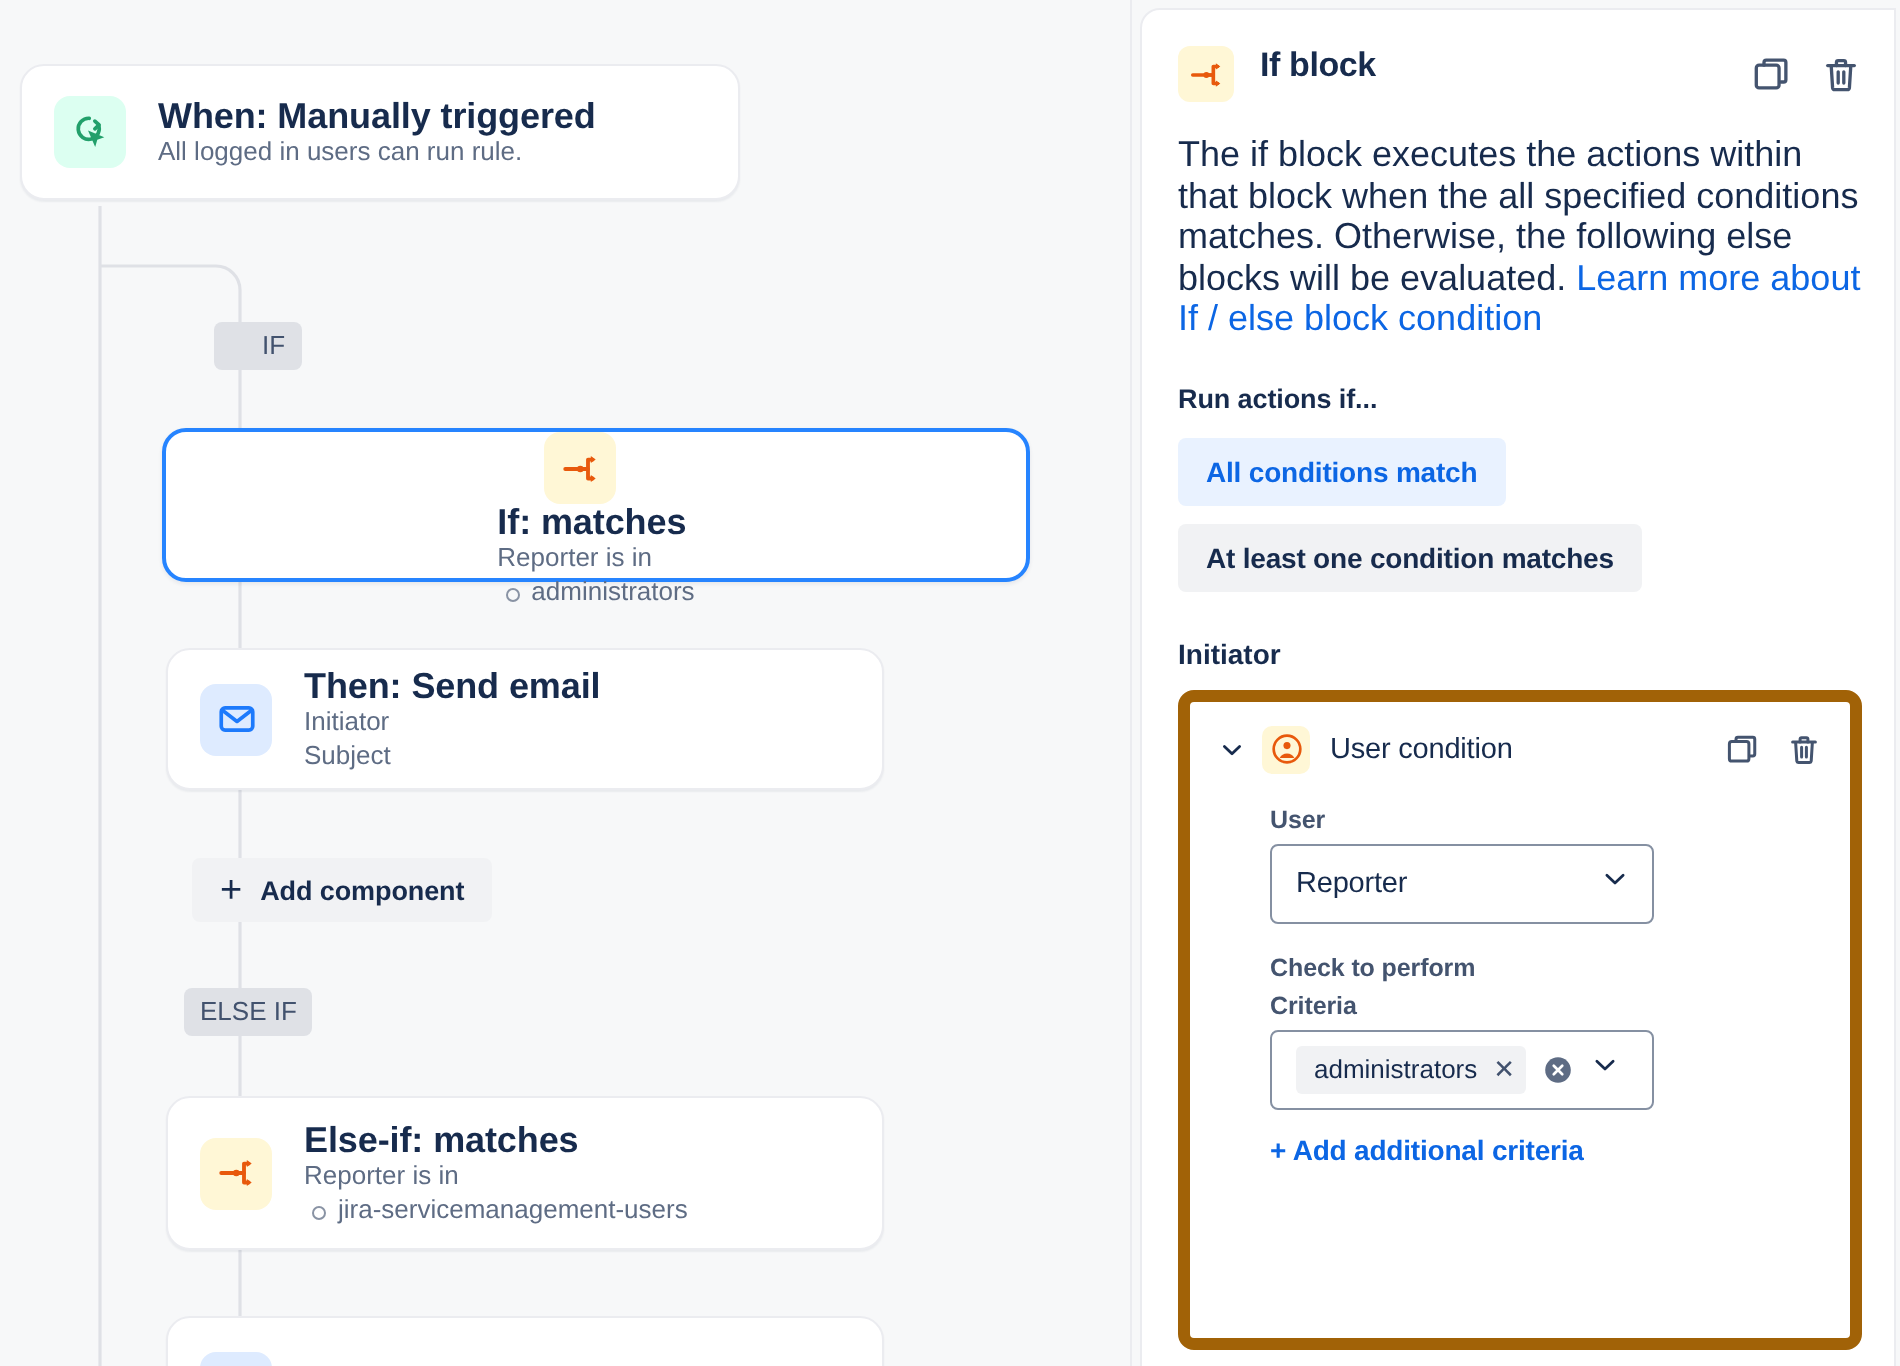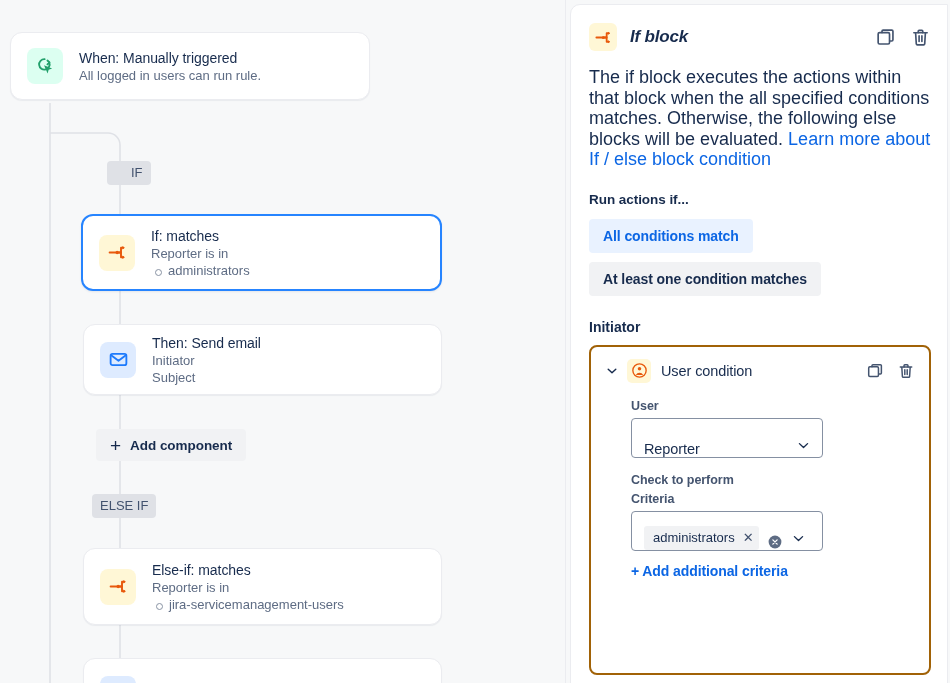--- a/index.html
+++ b/index.html
@@ -40,21 +40,21 @@
     border-radius: 8px;
     display: flex; align-items: center; justify-content: center;
     flex: 0 0 36px;
     margin-right: 16px;
   }
   .icon-green { background: #dcfff1; }
   .icon-orange { background: #fff7d6; }
   .icon-blue { background: #deebff; }
   .node-text { display: flex; flex-direction: column; min-width: 0; }
   .node-title {
-    font-size: 14px; font-weight: 400; color: #172b4d;
+    font-size: 18px; font-weight: 700; color: #172b4d;
     line-height: 18px; letter-spacing: -0.05px;
   }
   .node-sub {
     font-size: 13px; color: #5e6c84; line-height: 17px;
   }
   .node-sub.bullet { padding-left: 17px; position: relative; }
   .node-sub.bullet::before {
     content: ""; position: absolute; left: 4px; top: 7px;
     width: 5px; height: 5px; border-radius: 50%;
     border: 1px solid #8993a4; background: transparent;
@@ -96,21 +96,21 @@
     position: absolute;
     left: 4px; top: 4px;
     width: 378px;
     height: 700px;
     background: #ffffff;
     border: 1px solid #ebecf0;
     border-radius: 10px 0 0 0;
     padding: 18px 16px 0 18px;
     overflow: hidden;
   }
-  .panel-header { display: flex; align-items: center; margin-bottom: 16px; font-style: italic; }
+  .panel-header { display: flex; margin-bottom: 16px; }
   .panel-header .ph-icon {
     width: 28px; height: 28px; border-radius: 6px;
     background: #fff7d6;
     display: flex; align-items: center; justify-content: center;
     margin-right: 13px; flex: 0 0 28px;
   }
   .panel-title { font-size: 17px; font-weight: 700; color: #172b4d; flex: 1; letter-spacing: -0.2px;}
   .hdr-actions { display: flex; align-items: center; gap: 14px; }
   .icon-btn { cursor: pointer; display: flex; align-items: center; justify-content: center; }
 
@@ -133,21 +133,21 @@
     cursor: pointer;
     font-weight: 700;
     letter-spacing: -0.1px;
   }
   .choice.on { background: #e9f2ff; color: #0c66e4; }
   .choice.off { background: #f1f2f4; color: #172b4d; }
 
   .conditions-label { font-size: 14px; font-weight: 700; color: #172b4d; margin: 14px 0 10px; }
 
   .cond-card {
-    border: 2px solid #a16207;
+    border: 6px solid #a16207;
     border-radius: 8px;
     padding: 12px 14px 26px 14px;
     min-height: 330px;
   }
   .cond-head { display: flex; align-items: center; margin-bottom: 16px; }
   .chev-toggle { margin-right: 8px; cursor: pointer; display: flex; align-items: center;}
   .cond-avatar {
     width: 24px; height: 24px; border-radius: 5px; background: #fff7d6;
     display: flex; align-items: center; justify-content: center;
     margin-right: 10px; flex: 0 0 24px;
@@ -156,21 +156,21 @@
   .cond-actions { display: flex; align-items: center; gap: 13px; }
 
   .field-group { padding-left: 26px; }
   .field-label { font-size: 12.5px; font-weight: 700; color: #44546f; margin-bottom: 5px; letter-spacing: -0.05px;}
   .select-box {
     width: 192px;
     height: 40px;
     border: 1px solid #8590a2;
     border-radius: 4px;
     background: #fff;
-    display: flex; align-items: flex-end;
+    display: flex; align-items: center;
     padding: 0 11px 0 12px;
     margin-bottom: 15px;
     cursor: pointer;
   }
   .select-value { font-size: 14.5px; color: #172b4d; flex: 1; letter-spacing: -0.1px;}
   .tag {
     background: #f1f2f4;
     border-radius: 3px;
     height: 24px;
     display: flex; align-items: center;
@@ -221,21 +221,21 @@
         </svg>
       </div>
       <div class="node-text">
         <div class="node-title">When: Manually triggered</div>
         <div class="node-sub">All logged in users can run rule.</div>
       </div>
     </div>
 
     <div class="branch-badge" style="left:107px; top:161px;padding-left:24px;">IF</div>
 
-    <div class="node selected" style="left:81px; top:214px; width:361px; height:77px;">
+    <div class="node selected" style="left:81px; top:214px; width:434px; height:77px;flex-direction:column;">
       <div class="node-icon icon-orange">
         <svg width="21" height="21" viewBox="0 0 24 24" fill="none">
           <path d="M3 12 H10" stroke="#e8590c" stroke-width="2.2" stroke-linecap="round"></path>
           <circle cx="11.6" cy="12" r="1.9" fill="#e8590c"></circle>
           <path d="M13.2 12 H16 V6.6 H18.6" stroke="#e8590c" stroke-width="2.2" stroke-linecap="round" stroke-linejoin="round" fill="none"></path>
           <path d="M13.2 12 H16 V17.4 H18.6" stroke="#e8590c" stroke-width="2.2" stroke-linecap="round" stroke-linejoin="round" fill="none"></path>
           <path d="M17.6 4.6 L20.4 6.6 L17.6 8.6 Z" fill="#e8590c"></path>
           <path d="M17.6 15.4 L20.4 17.4 L17.6 19.4 Z" fill="#e8590c"></path>
         </svg>
       </div>

